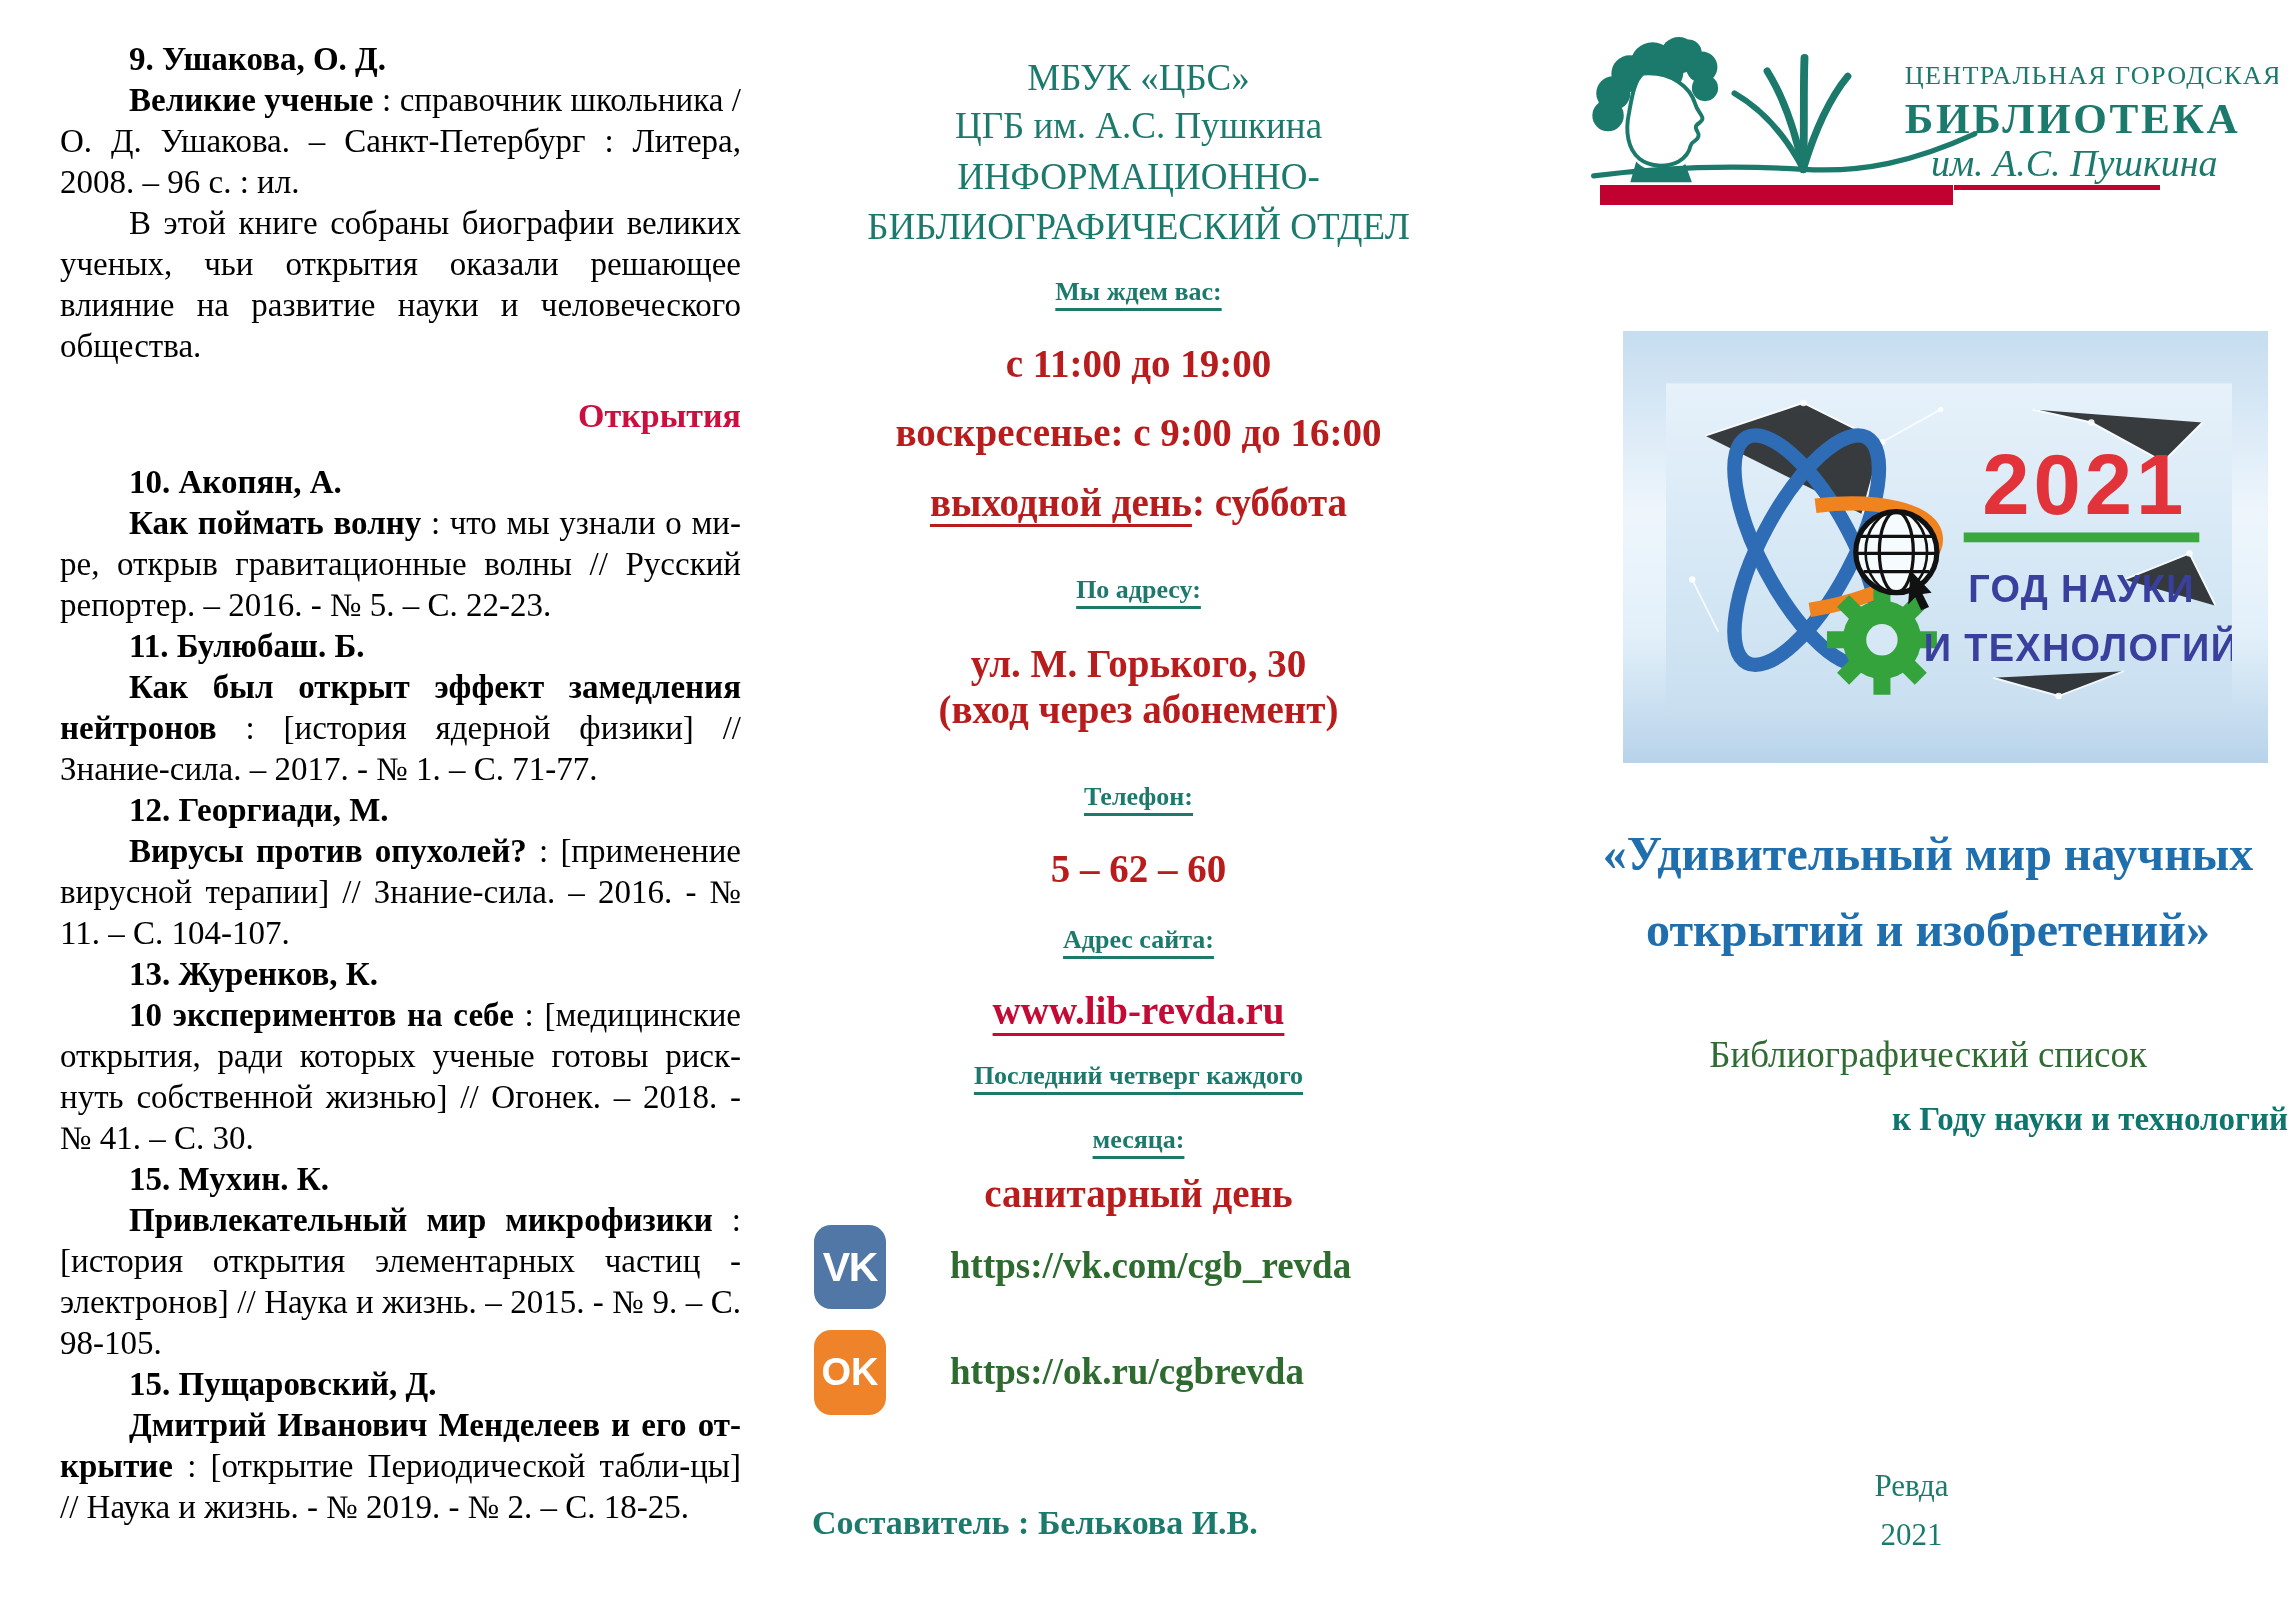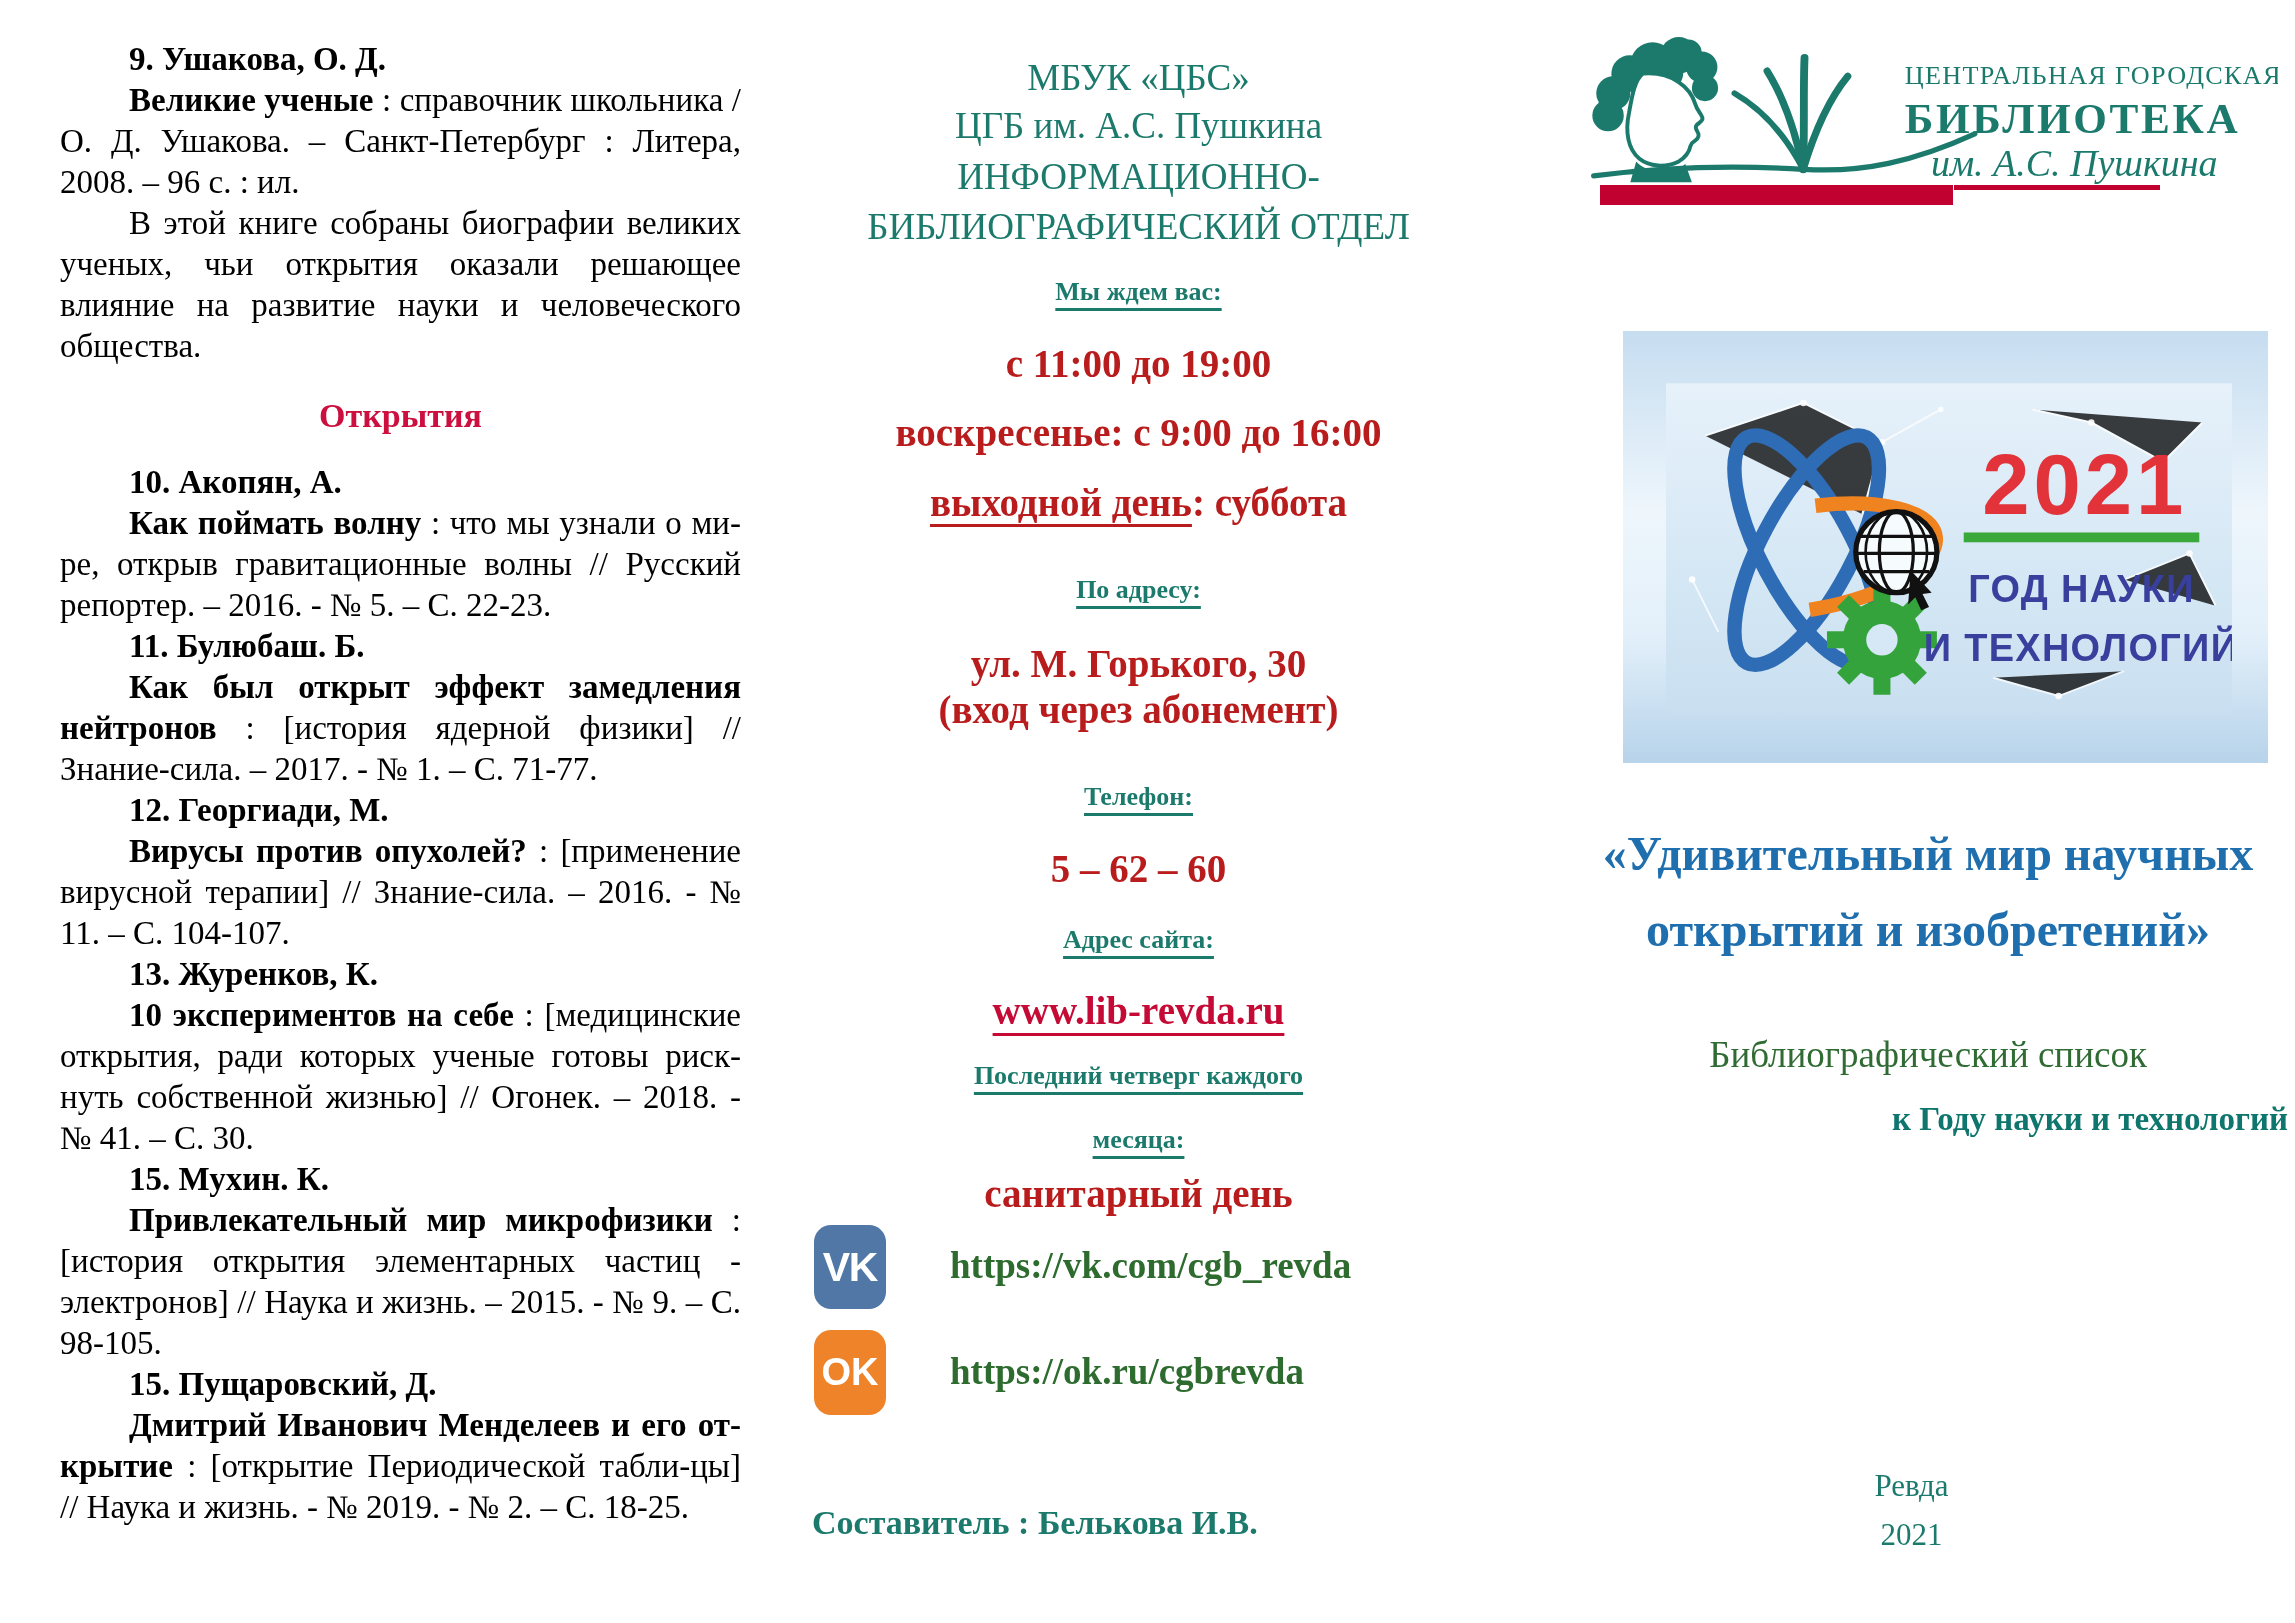--- a/index.html
+++ b/index.html
@@ -2,21 +2,21 @@
 <html style="font-size:10.5px"><head>
 <meta charset="utf-8">
 <style>
   html,body{margin:0;padding:0;background:#888;}
   .page{position:relative;width:2295px;height:1623px;background:#ffffff;overflow:hidden;
         font-family:"Liberation Serif",serif;color:#000;}
   
   .col-left{position:absolute;left:60px;top:39px;width:681px;}
   .col-left p{margin:0;font-size:33px;line-height:41px;text-align:justify;text-indent:69px;}
   .b{font-weight:bold;}
-  .col-left p.heading{font-size:34px;text-align:center;text-indent:0;font-weight:bold;
+  .col-left p.heading{font-size:34px;text-align:right;text-indent:0;font-weight:bold;
                       color:#cc0f3f;margin:27.5px 0 26px 0;}
   
   .mid{position:absolute;left:808px;width:661px;text-align:center;line-height:1.1;}
   .m-org{font-size:37px;color:#1b7a6c;}
   .m-head{font-size:26px;color:#1b7a6c;font-weight:bold;text-decoration:underline;
           text-decoration-thickness:2.6px;text-underline-offset:7.9px;}
   .m-red{font-size:39px;color:#b91c1c;font-weight:bold;}
   .m-red .u{text-decoration:underline;text-decoration-thickness:3.3px;text-underline-offset:7.9px;}
   .m-url{font-size:39px;color:#c40a35;font-weight:bold;text-decoration:underline;
          text-decoration-thickness:3.3px;text-underline-offset:9.2px;}

